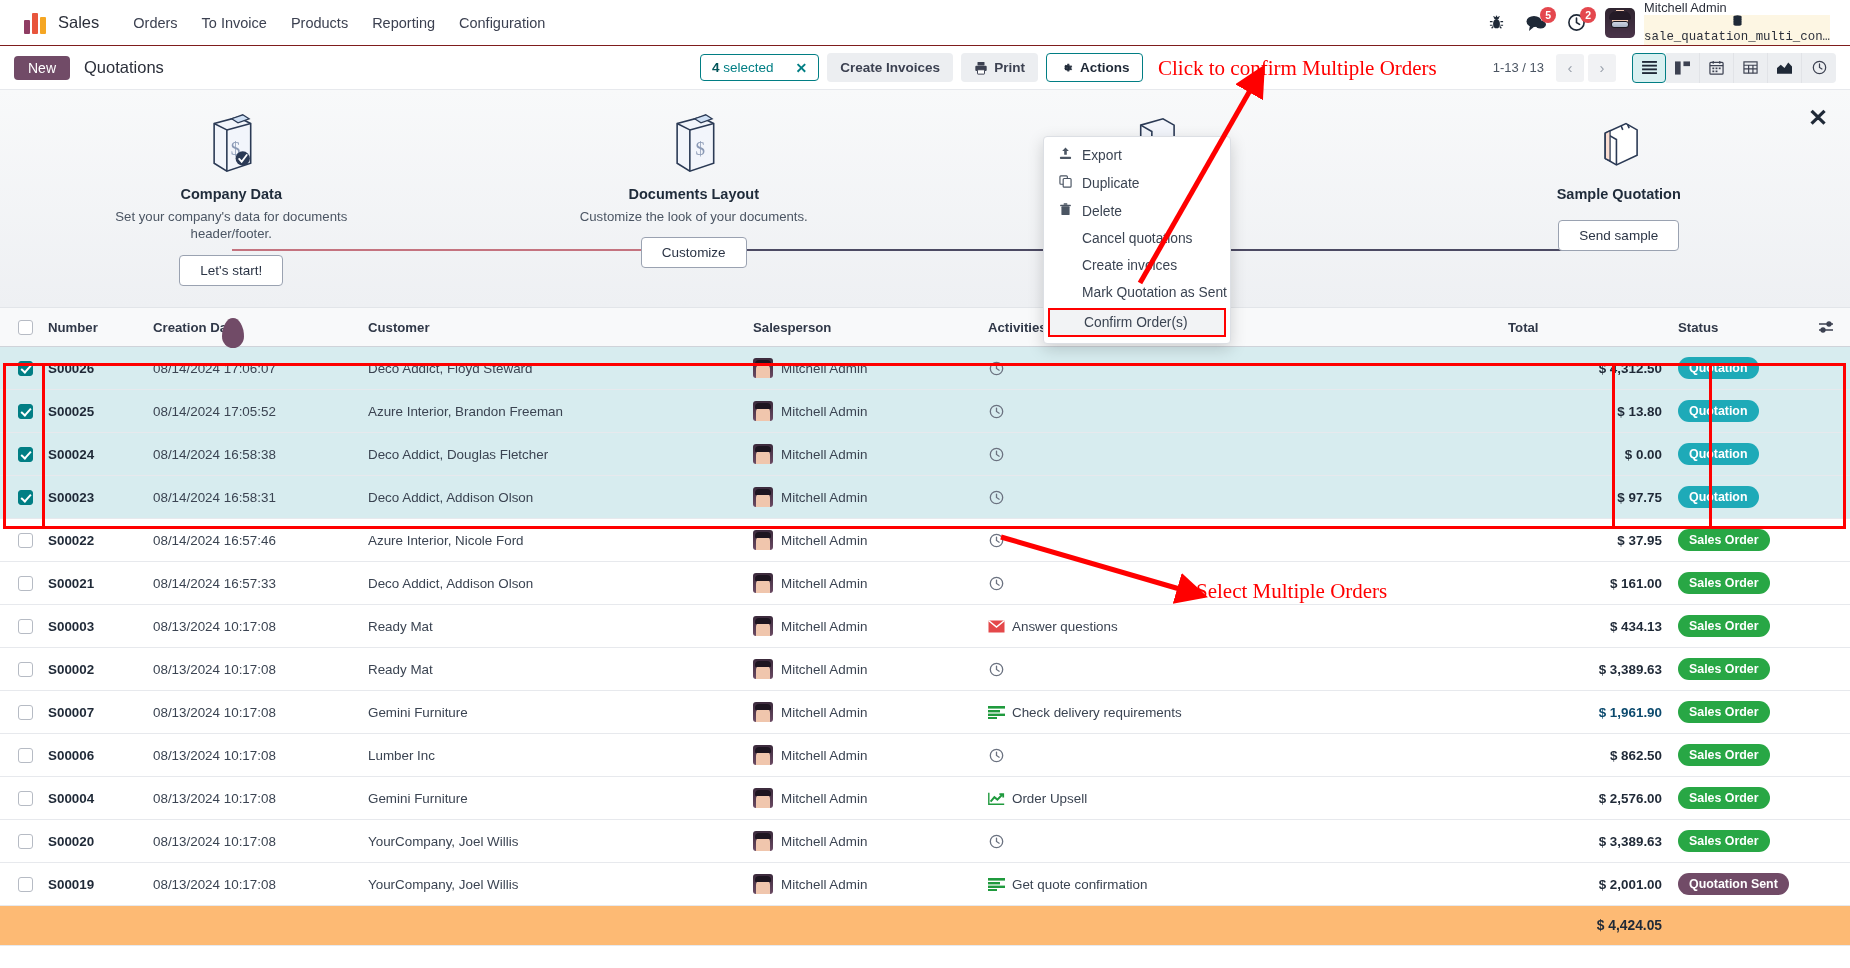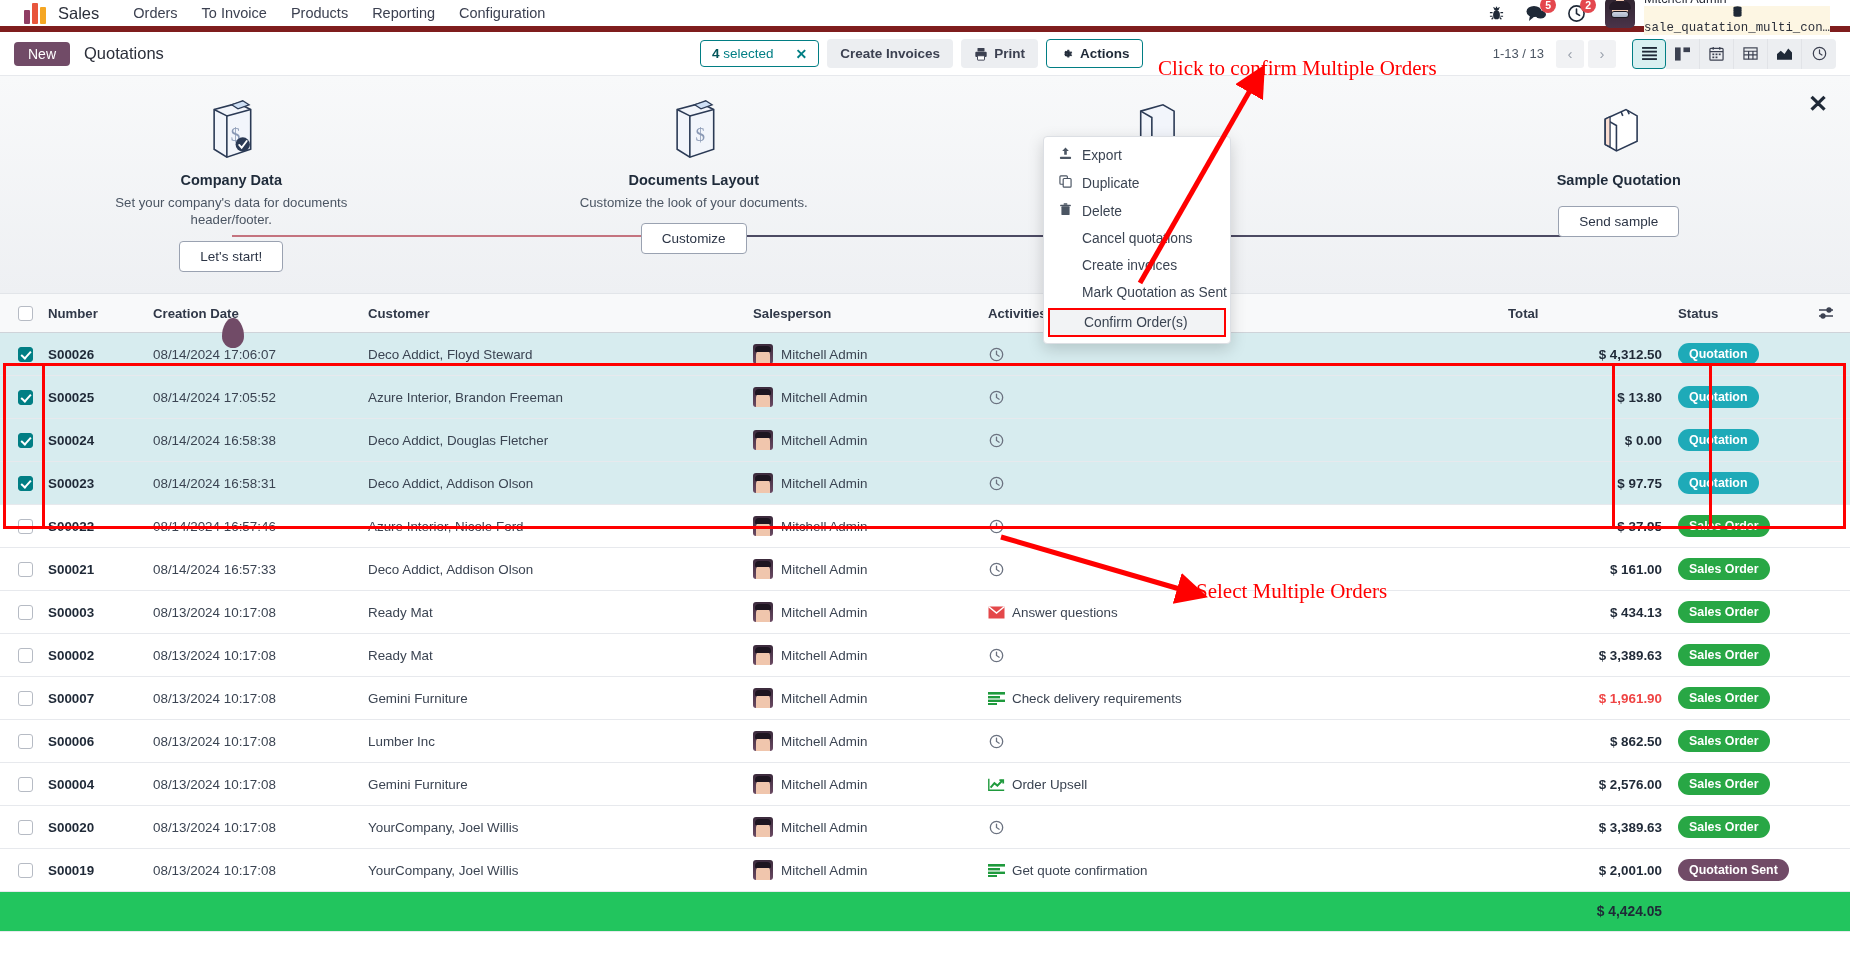--- a/index.html
+++ b/index.html
@@ -7,22 +7,22 @@
     width: 1850px; height: 968px;
     font-family: "Liberation Sans", sans-serif;
     background: #ffffff;
     color: #374151;
     overflow: hidden;
   }
   #root { position: relative; width: 1850px; height: 968px; }
 
   
   .navbar {
-    height: 32px; display: flex; align-items: center;
-    background: #ffffff; border-bottom: 6px solid #7f1d1d;
+    height: 46px; display: flex; align-items: center;
+    background: #ffffff; border-bottom: 1px solid #7f1d1d;
     padding: 0 14px; position: relative; z-index: 30;
   }
   .brand-logo { display:flex; align-items:flex-end; gap:2px; margin: 0 12px 0 10px; height:22px;}
   .brand-logo i { display:block; width:6px; border-radius:1px;}
   .bl1 { height:14px; background:#8f3d63;}
   .bl2 { height:21px; background:#e8553c;}
   .bl3 { height:17px; background:#f5a623;}
   .nav-app { font-size: 16.5px; color:#2b2f3a; font-weight:400; margin-right: 22px; }
   .nav-item {
     font-size: 14.5px; color:#3c4151; padding: 6px 12px; cursor:pointer;
@@ -165,21 +165,21 @@
   .act-ico { width:17px; height:15px; flex:none; display:block; }
 
   .badge {
     display:inline-block; border-radius:12px; padding: 4px 11px;
     font-size:12.4px; font-weight:600; color:#ffffff; white-space:nowrap;
   }
   .b-quotation { background:#1eaab8; }
   .b-sales     { background:#28a745; }
   .b-sent      { background:#714b67; }
 
-  .tfoot-row td { background:#22c55e; border-bottom:1px solid #e7e9ed; padding:12px 8px; }
+  .tfoot-row td { background:#fdba74; border-bottom:1px solid #e7e9ed; padding:12px 8px; }
   .tfoot-row td.c-total { font-weight:700; font-size:13.8px; color:#1f2937;}
 
   
   .dropdown {
     position:absolute; left:1043px; top:96px; width:188px; background:#fff;
     border:1px solid #dcdfe4; border-radius:4px; box-shadow:0 5px 16px rgba(0,0,0,.17);
     padding:4px 0; z-index:40;margin-top:40px;
   }
   .dd-item {
     display:flex; align-items:center; gap:9px; font-size:13.8px; color:#3b4452;
@@ -636,21 +636,21 @@
             <div class="act-cell">
               <svg class="act-ico" viewBox="0 0 17 13">
                 <rect x="0" y="0" width="17" height="2.6" fill="#1f9a3d"></rect>
                 <rect x="0" y="4" width="12" height="2.4" fill="#1f9a3d"></rect>
                 <rect x="0" y="7.6" width="17" height="2.4" fill="#1f9a3d"></rect>
                 <rect x="0" y="11" width="9" height="2" fill="#1f9a3d"></rect>
               </svg>
               <span>Check delivery requirements</span>
             </div>
           </td>
-          <td class="c-total" style="color:#ef4444">$ 1,961.90</td>
+          <td class="c-total" style="color:#0c4a6e">$ 1,961.90</td>
           <td class="c-stat"><span class="badge b-sales">Sales Order</span></td>
           <td class="c-end"></td>
         </tr>
         <tr class="">
           <td class="c-check"><span class="ckbox "></span></td>
           <td class="c-num">S00006</td>
           <td class="c-date">08/13/2024 10:17:08</td>
           <td class="c-cust">Lumber Inc</td>
           <td class="c-sales">
             <div class="sp-cell">

